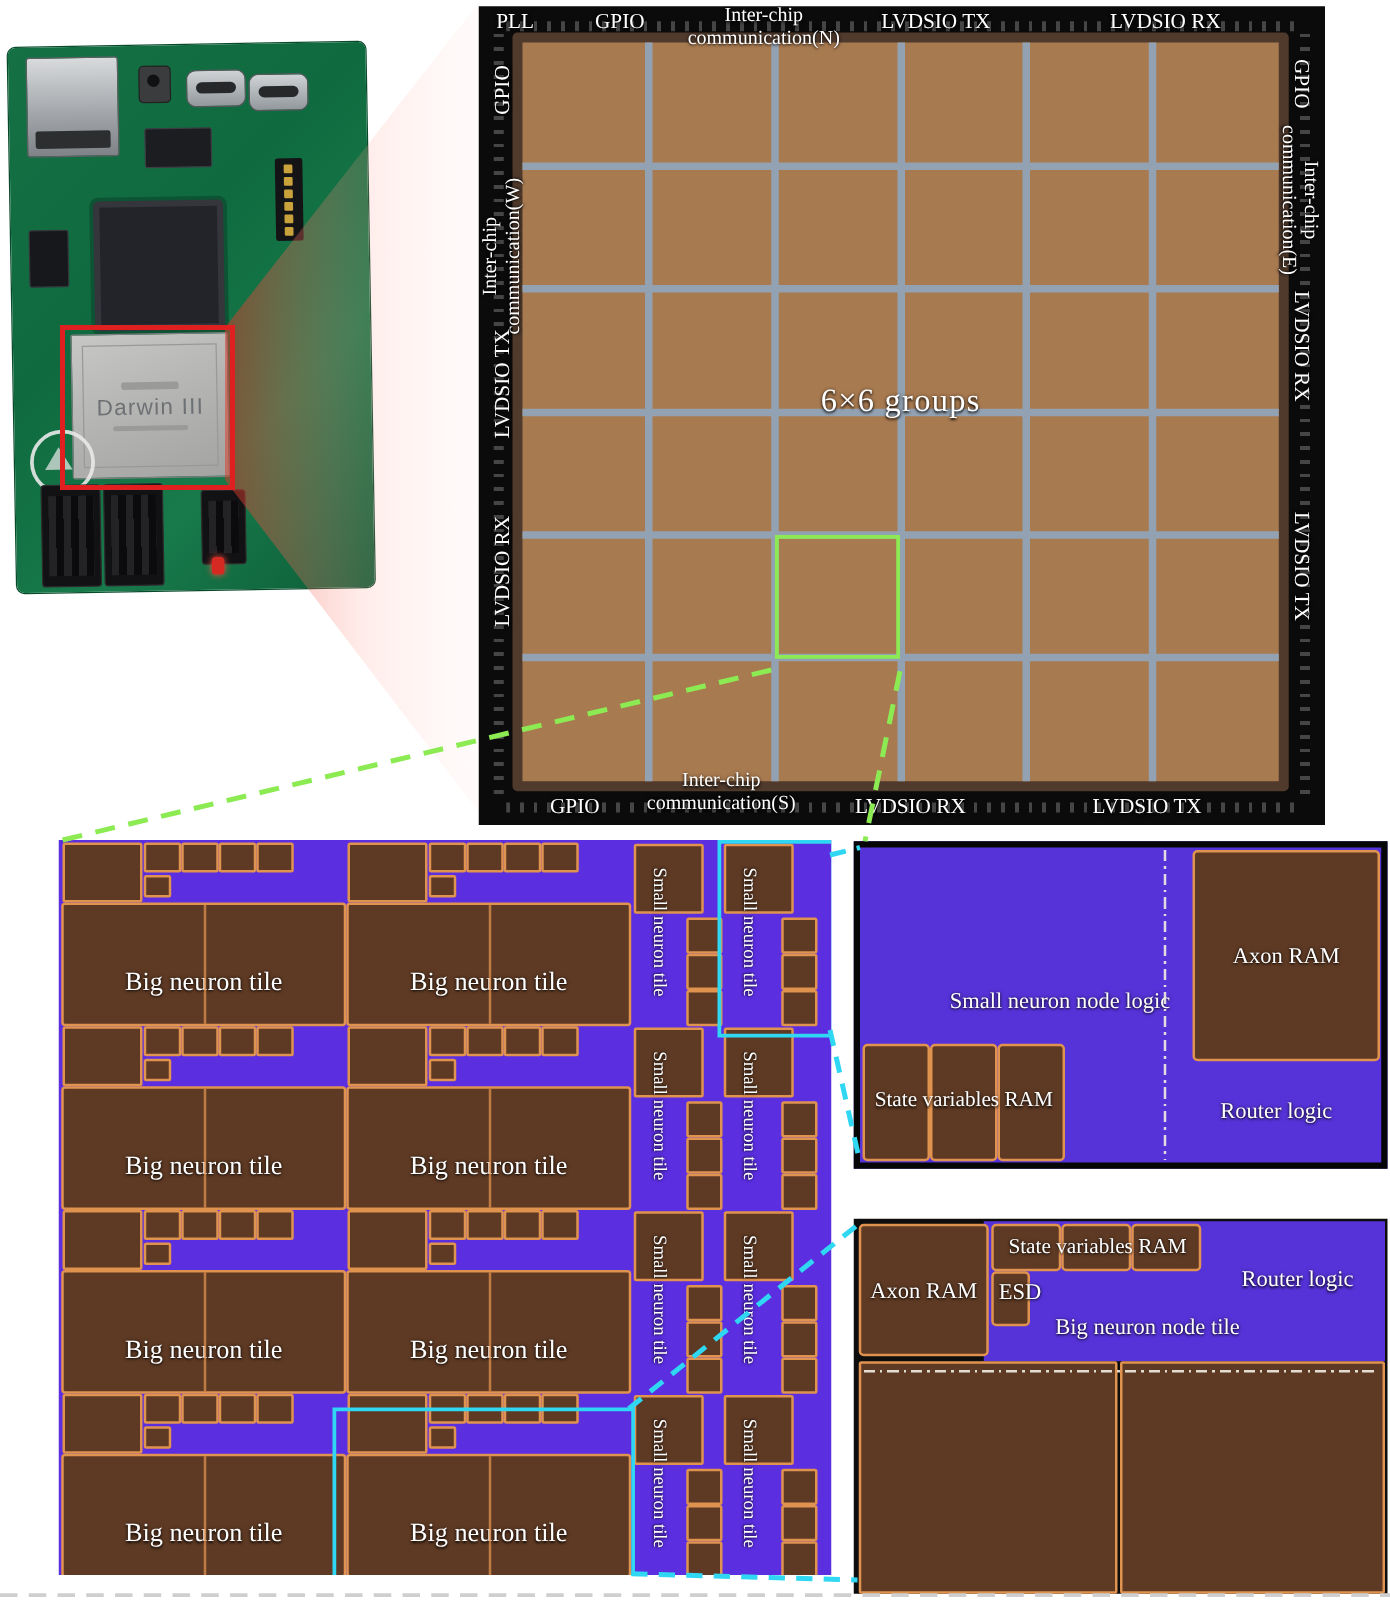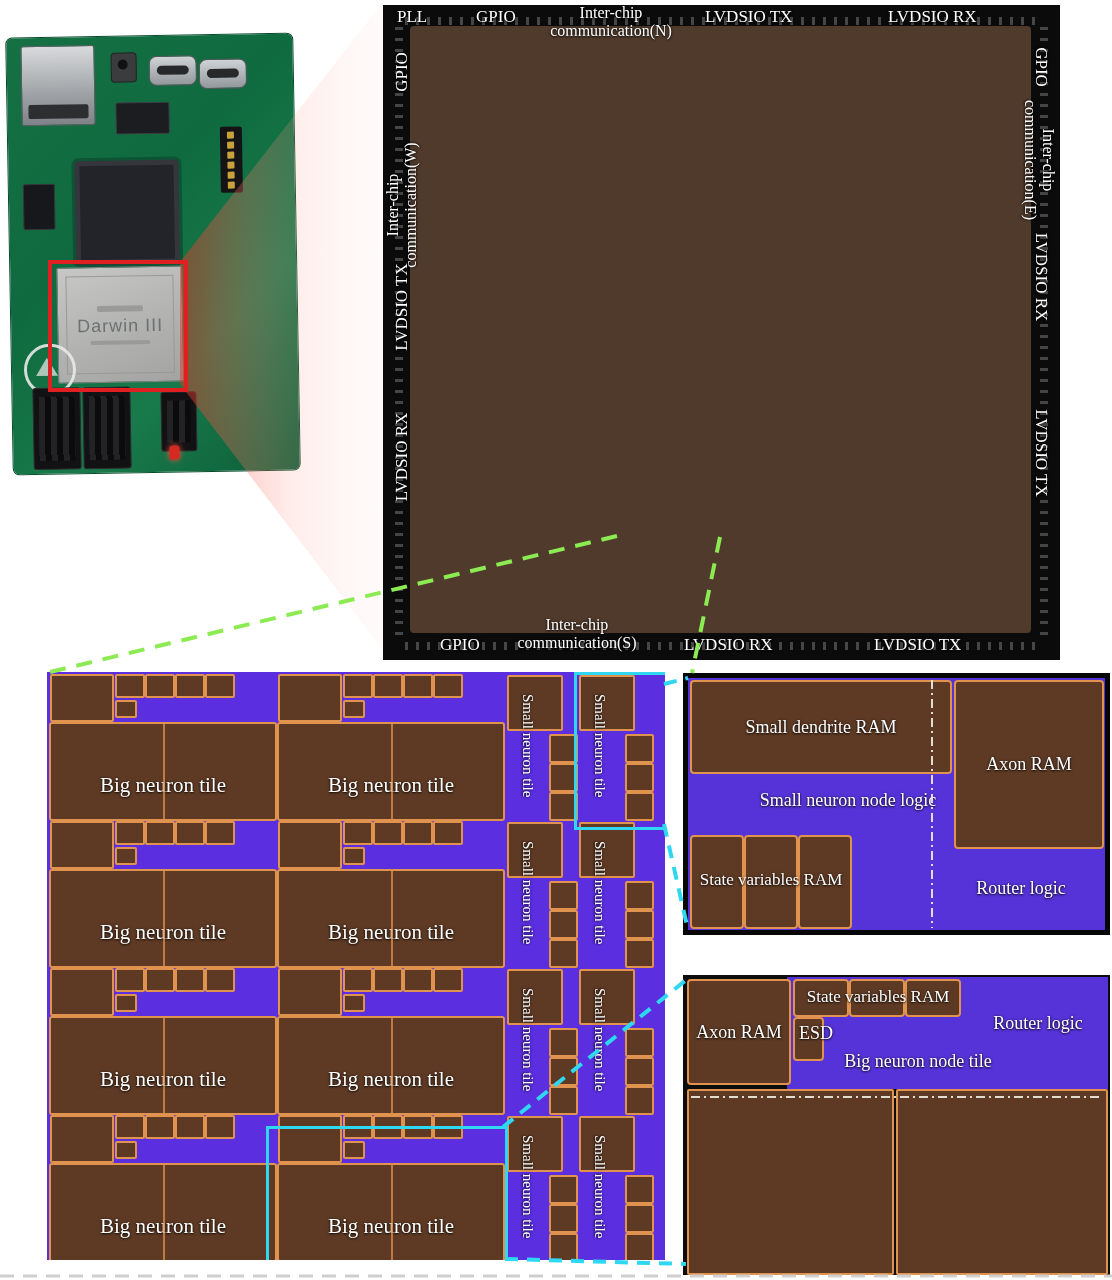--- a/index.html
+++ b/index.html
@@ -129,20 +129,34 @@
     <polygon points="180,262 383,2 383,650 180,384" fill="url(#beam)"></polygon>
   </svg>
   <div class="abs redbox"></div>
 
   <div class="abs die">
     <div class="padsh" style="top:12px;"></div>
     <div class="padsh" style="bottom:10px;"></div>
     <div class="padsv" style="left:12px;"></div>
     <div class="padsv" style="right:12px;"></div>
     <div class="dieband"></div>
+    <div class="diecore">
+      <div class="gline gv" style="left:calc(16.667% - 3px);"></div>
+      <div class="gline gv" style="left:calc(33.333% - 3px);"></div>
+      <div class="gline gv" style="left:calc(50% - 3px);"></div>
+      <div class="gline gv" style="left:calc(66.667% - 3px);"></div>
+      <div class="gline gv" style="left:calc(83.333% - 3px);"></div>
+      <div class="gline gh" style="top:calc(16.667% - 3px);"></div>
+      <div class="gline gh" style="top:calc(33.333% - 3px);"></div>
+      <div class="gline gh" style="top:calc(50% - 3px);"></div>
+      <div class="gline gh" style="top:calc(66.667% - 3px);"></div>
+      <div class="gline gh" style="top:calc(83.333% - 3px);"></div>
+      <div class="greenbox"></div>
+      <div class="abs lbl center-lbl" style="left:0;right:0;top:272px;text-align:center;">6×6 groups</div>
+    </div>
 
     <div class="abs lbl dielbl" style="left:14px;top:2px;">PLL</div>
     <div class="abs lbl dielbl" style="left:93px;top:2px;">GPIO</div>
     <div class="abs lbl dielbl2" style="left:148px;top:-1px;width:160px;">
       <div>Inter-chip</div>
       <div>communication(N)</div>
     </div>
     <div class="abs lbl dielbl" style="left:322px;top:2px;">LVDSIO TX</div>
     <div class="abs lbl dielbl" style="left:505px;top:2px;">LVDSIO RX</div>
 
@@ -325,23 +339,20 @@
           <div class="sblk tb" style="left:48px;top:120px;"></div>
         <div class="sntxt lbl">Small neuron tile</div>
       </div>
     </div>
 
     <div class="cyanbox" style="left:527px;top:0px;width:88px;height:152px;"></div>
     <div class="cyanbox" style="left:219px;top:454px;width:236px;height:132px;"></div>
   </div>
 
   <div class="abs panel" style="left:683px;top:673px;width:427px;height:262px;">
-    <div class="brick" style="left:2px;top:2px;width:258px;height:90px;">
-      <span class="lbl plbl">Small dendrite RAM</span>
-    </div>
     <div class="brick" style="left:266px;top:2px;width:146px;height:165px;">
       <span class="lbl plbl">Axon RAM</span>
     </div>
     <div class="brick" style="left:2px;top:157px;width:50px;height:90px;"></div>
     <div class="brick" style="left:56px;top:157px;width:50px;height:90px;"></div>
     <div class="brick" style="left:110px;top:157px;width:50px;height:90px;"></div>
     <div class="abs lbl plbl-s" style="left:0px;top:192px;width:166px;text-align:center;">State variables RAM</div>
     <div class="abs lbl plbl" style="left:10px;top:112px;width:300px;text-align:center;">Small neuron node logic</div>
     <div class="abs lbl plbl" style="left:258px;top:200px;width:150px;text-align:center;">Router logic</div>
     <div class="ddv" style="left:243px;top:2px;height:248px;"></div>

